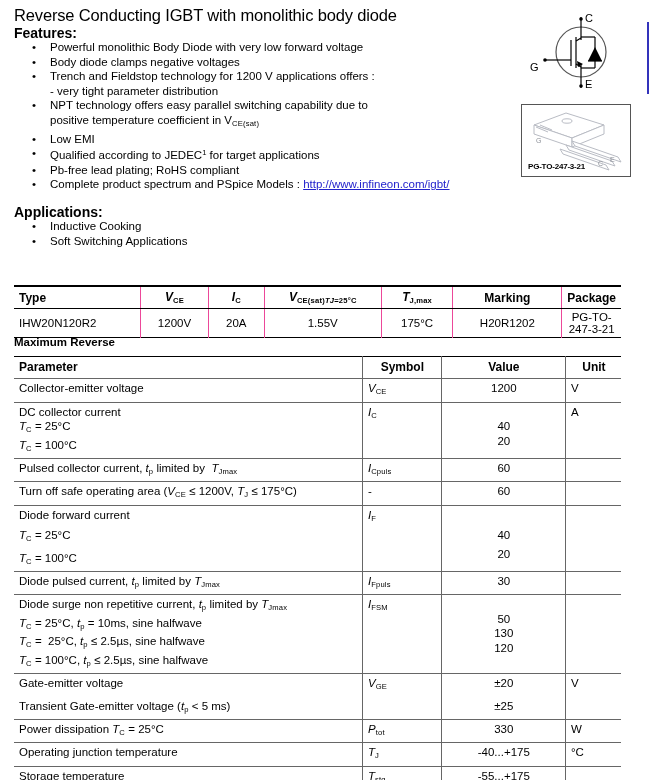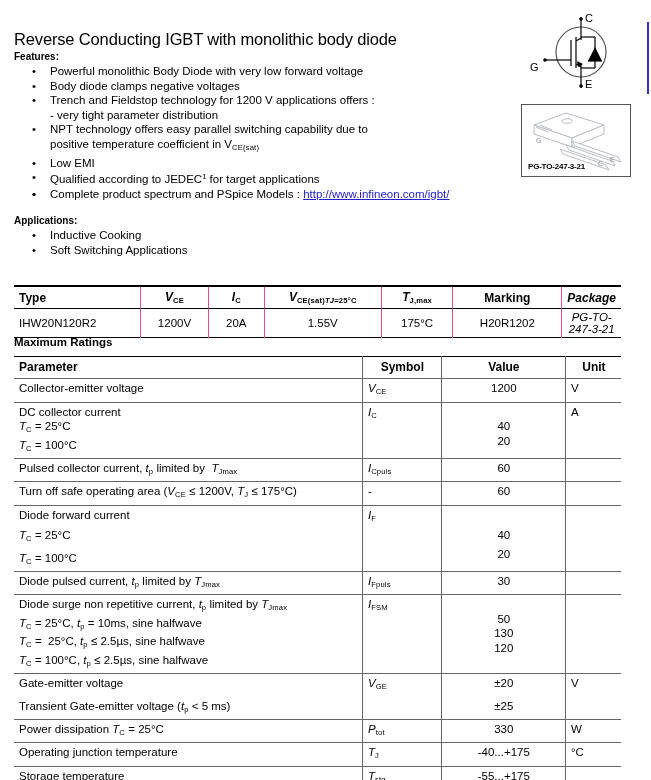--- a/index.html
+++ b/index.html
@@ -10,30 +10,30 @@
     width: 651px; height: 780px;
     position: relative;
     font-family: "Liberation Sans", sans-serif;
     color: #000000;
     font-size: 11px;
     overflow: hidden;
   }
   .page { position: relative; width: 651px; height: 780px; padding: 0; box-sizing: border-box; }
 
   
-  .hdr-wrap { position: absolute; left: 14px; top: 6px; width: 500px; margin-top: 24px; }
+  .hdr-wrap { position: absolute; left: 14px; top: 6px; width: 500px; }
   .doc-title {
     font-size: 16.5px;
     font-weight: normal;
     letter-spacing: -0.15px;
     line-height: 19px;
     margin: 0 0 1px 0;
   }
   .sec-label {
-    font-size: 10px;
+    font-size: 14px;
     font-weight: bold;
     line-height: 14px;
     margin: 0;
   }
   ul.bullets { list-style: none; margin: 0; padding: 0; }
   ul.bullets > li {
     position: relative;
     padding-left: 36px;
     line-height: 14.6px;
     font-size: 11.5px;
@@ -80,21 +80,21 @@
     border-left: 1px solid #000;
     border-right: 1px solid #ec4899;
     padding: 2px 5px;
     text-align: center;
     font-weight: normal;
     height: 17px;
   }
   .type-table tr.hdr td { font-weight: bold; border-bottom: 1.6px solid #000; font-size: 12px; }
   .type-table td.lft { text-align: left; }
   .type-table td:first-child { border-left: none; }
-  .type-table td:last-child { border-right: none; font-style: italic; }
+  .type-table td:last-child { border-right: none; }
 
   .mr-title {
     position: absolute; left: 14px; top: 336px;
     font-size: 11.5px; font-weight: bold;
   }
   .mr-table {
     position: absolute; left: 14px; top: 356px; width: 607px;
     border-top: 1.6px solid #000; border-bottom: 1.6px solid #000;
   }
   .mr-table td {
@@ -153,20 +153,21 @@
     <ul class="bullets">
       <li>
         <span class="bdot">•</span>
         <span>Low EMI</span>
       </li>
       <li>
         <span class="bdot">•</span><span>Qualified according to JEDEC</span><sup class="ss">1</sup><span> for target applications</span>
       </li>
       <li>
         <span class="bdot">•</span>
+        <span>Pb-free lead plating; RoHS compliant</span>
       </li>
       <li>
         <span class="bdot">•</span><span>Complete product spectrum and PSpice Models : </span><a class="weblink" href="#">http://www.infineon.com/igbt/</a>
       </li>
     </ul>
 
     <div class="app-block">
       <div class="sec-label">Applications:</div>
       <ul class="bullets">
         <li>
@@ -266,21 +267,21 @@
       <td>1200V</td>
       <td>20A</td>
       <td>1.55V</td>
       <td>175°C</td>
       <td>H20R1202</td>
       <td>PG-TO-247-3-21</td>
     </tr>
   </tbody>
     </table>
 
-  <div class="mr-title">Maximum Ratings</div>
+  <div class="mr-title">Maximum Reverse</div>
 
   <table class="mr-table">
     <tbody>
         <tr class="hdr">
       <td class="c-param">Parameter</td>
       <td class="c-sym">Symbol</td>
       <td class="c-val">Value</td>
       <td class="c-unit">Unit</td>
     </tr>
 

